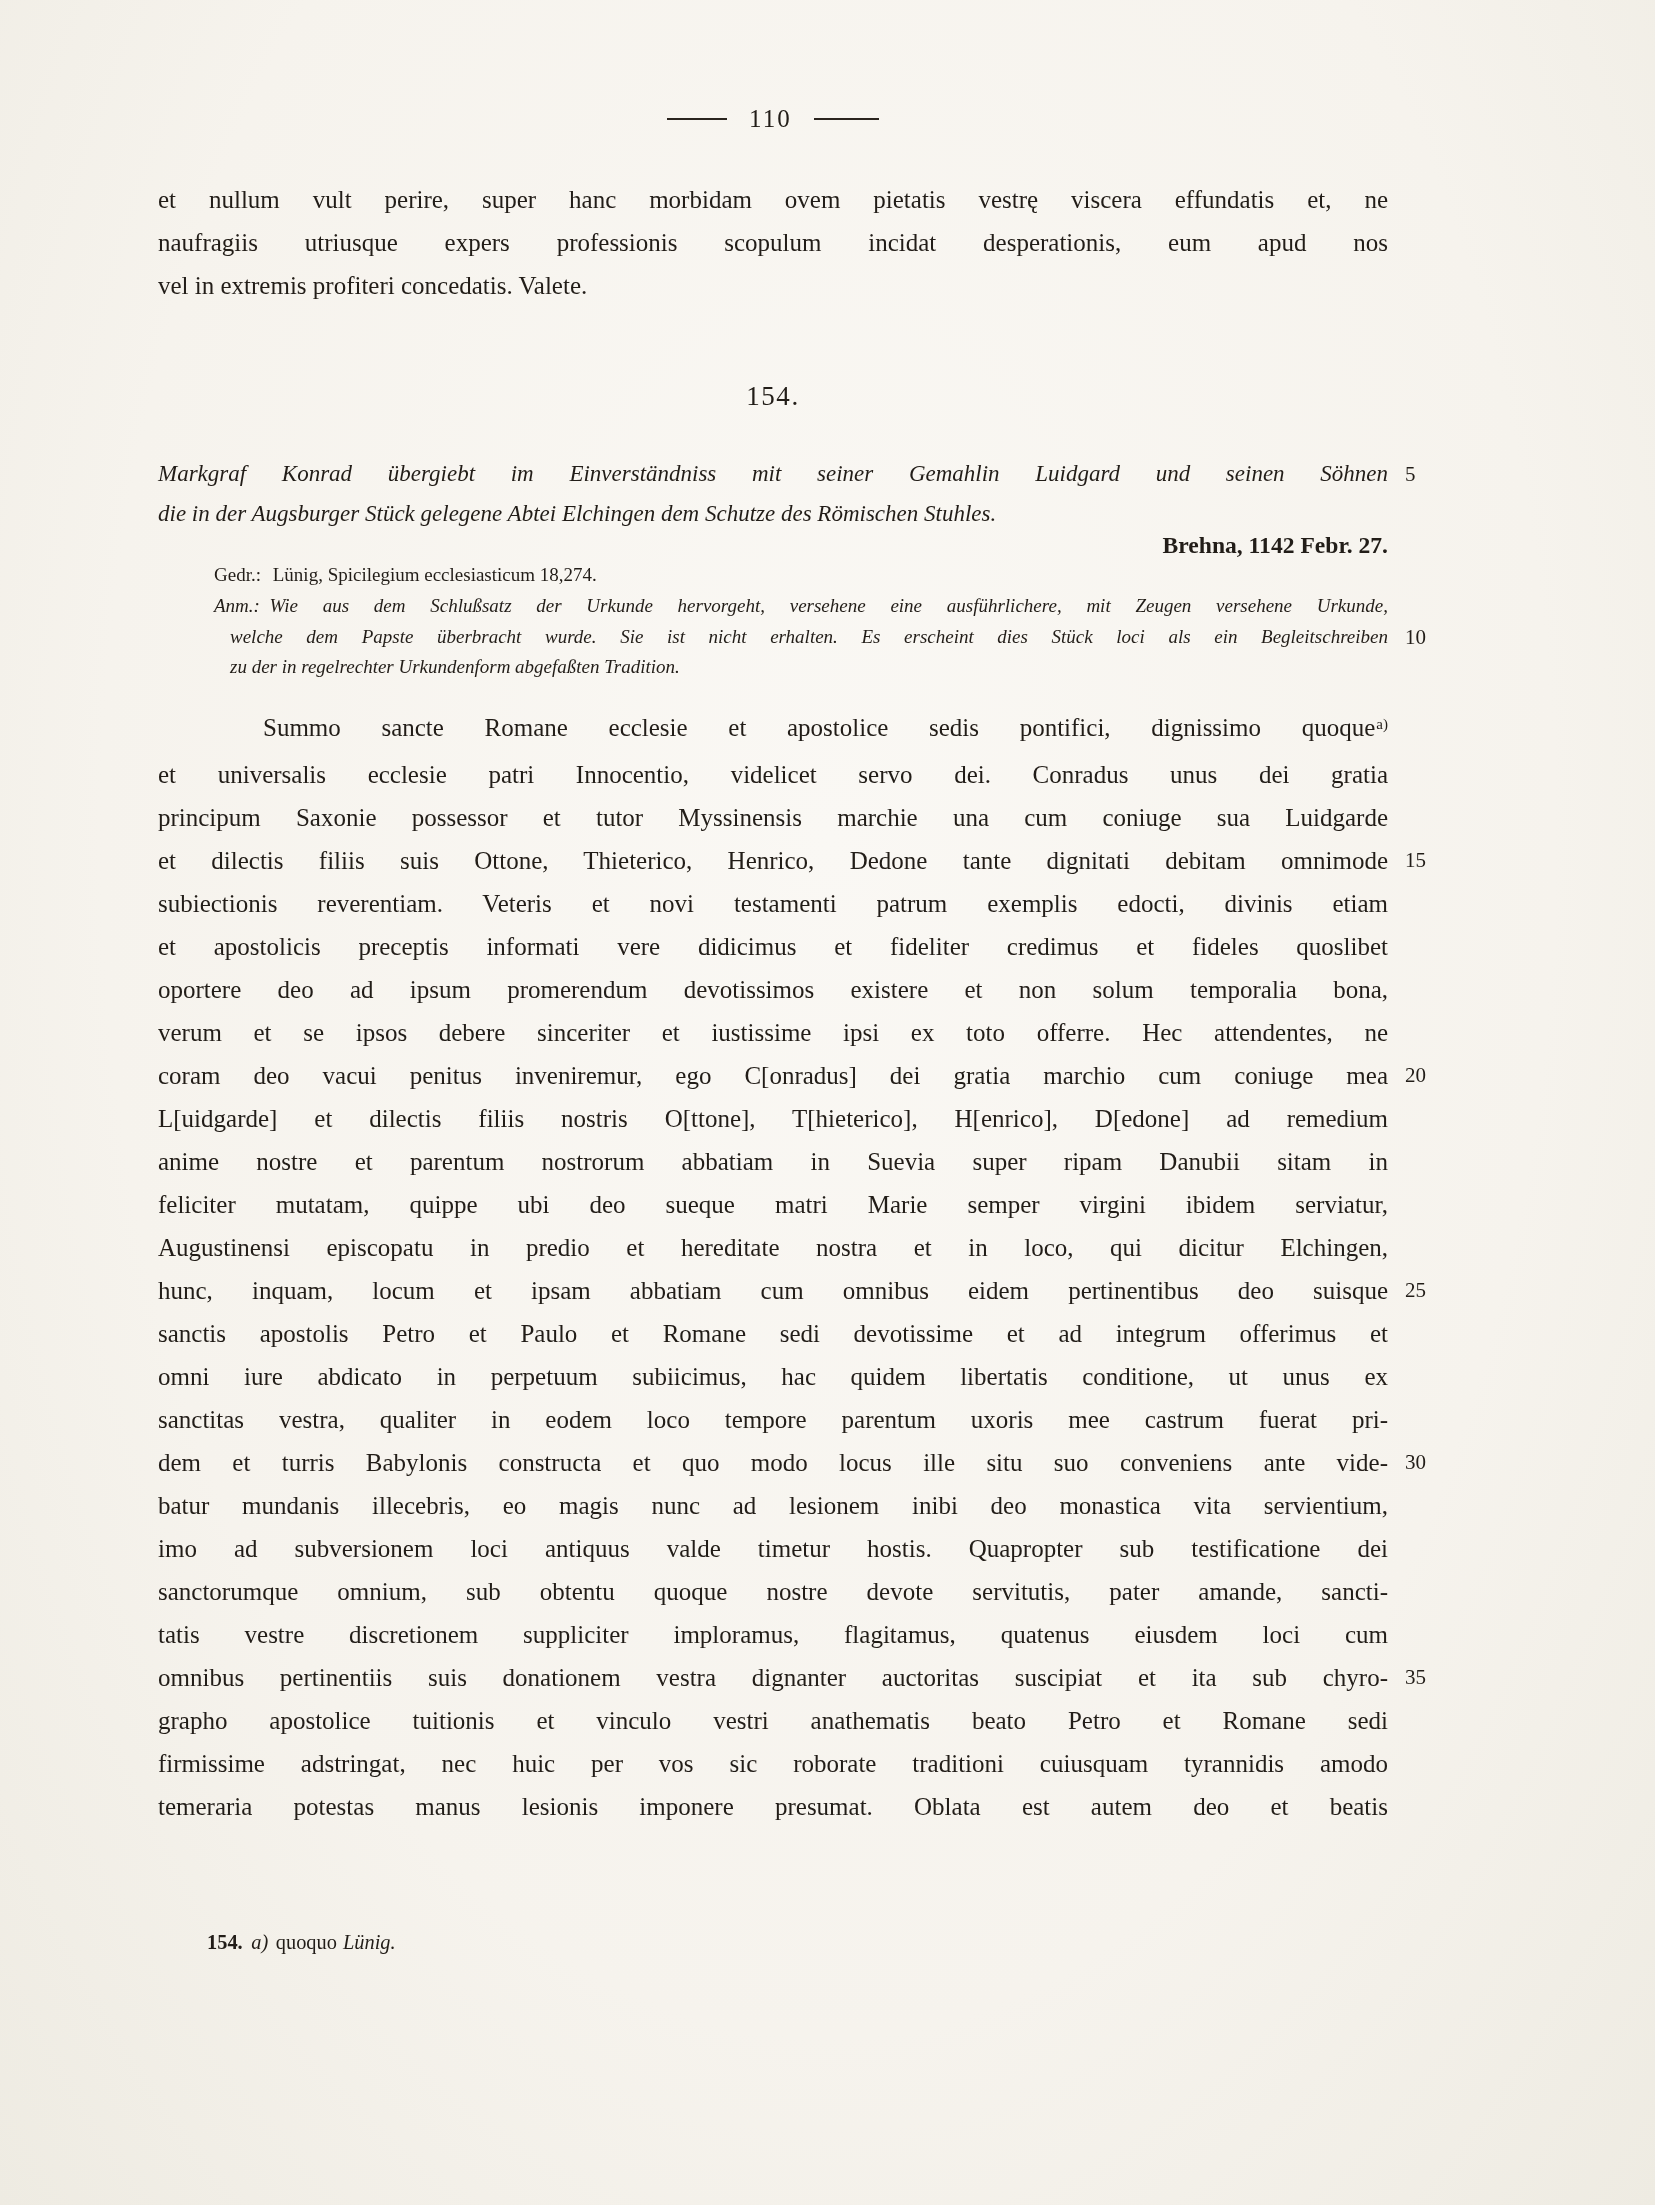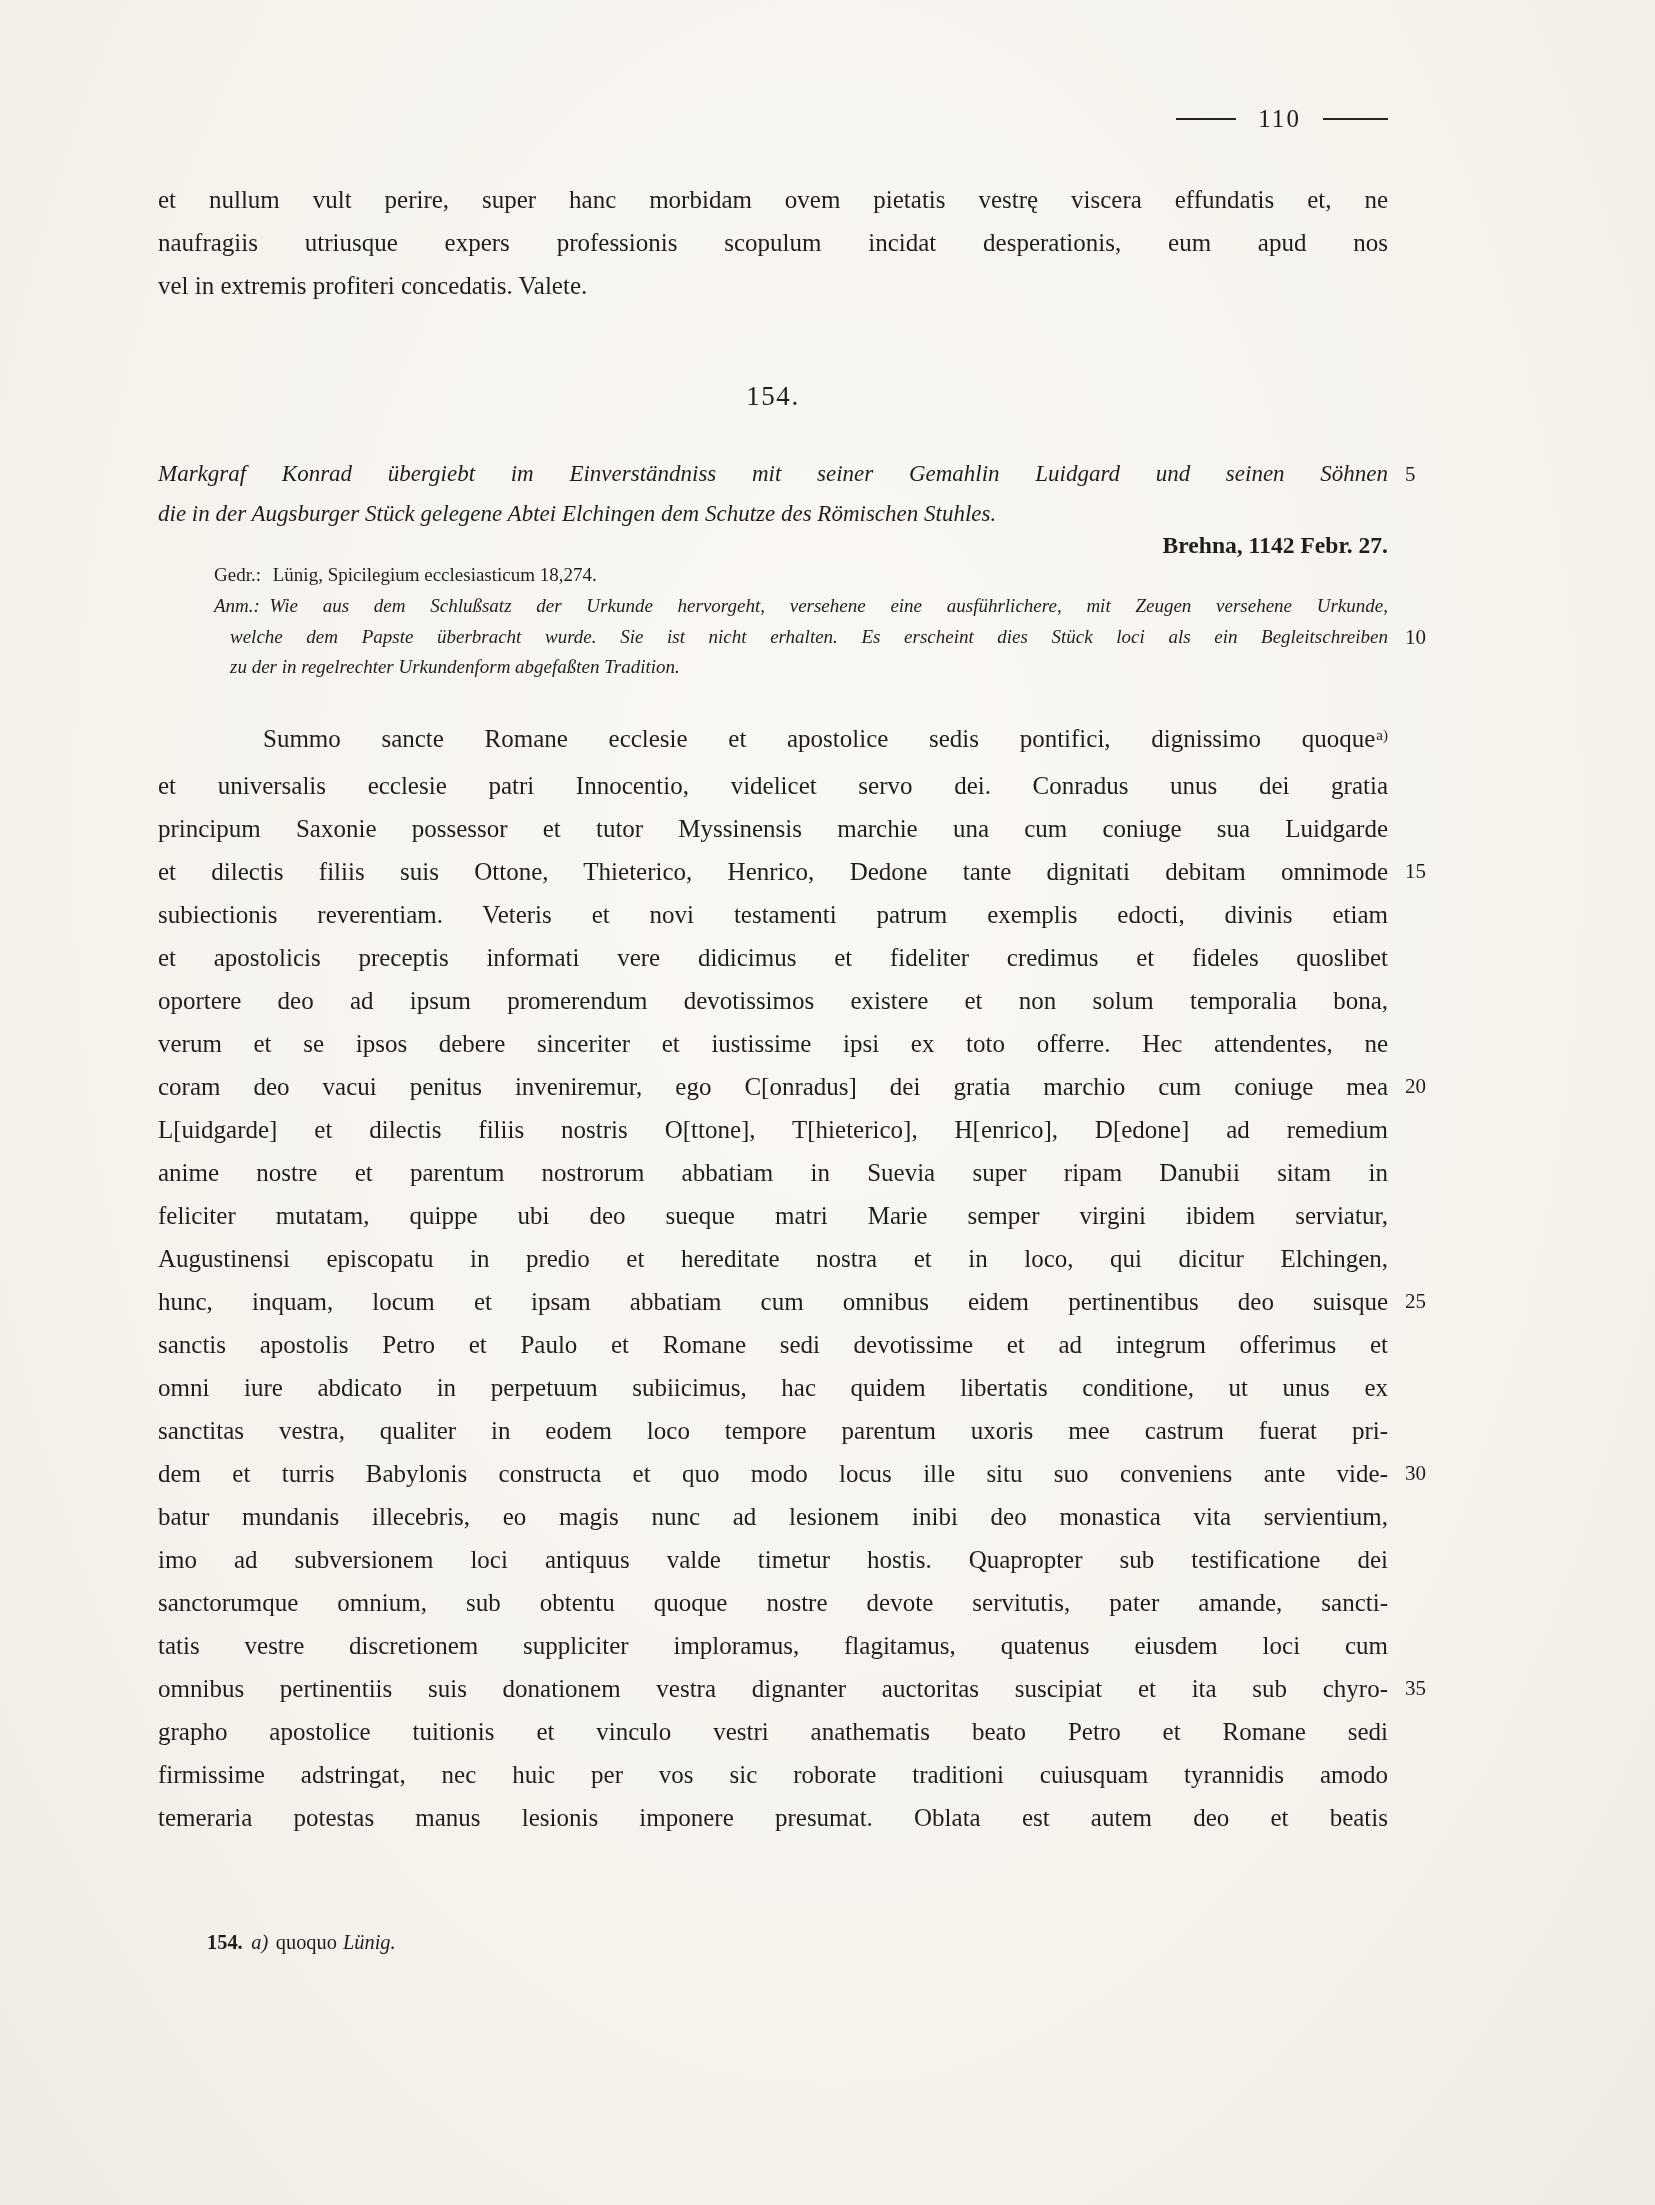--- a/index.html
+++ b/index.html
@@ -21,21 +21,21 @@
     width: 1230px;
     height: 100%;
   }
 
   
   .page-header {
     position: absolute;
     top: 105px;
     width: 100%;
     display: flex;
-    justify-content: flex-end;
+    justify-content: center;
     align-items: center;
     gap: 22px;
     font-size: 25px;
     letter-spacing: 2.1px;
   }
   .hrule { width: 60px; height: 2.7px; background: #2a241e; }
   .hrule.right { width: 65px; }
 
   
   .bline {
@@ -79,21 +79,21 @@
     line-height: 28px;
   }
   .gedr .g-label { margin-right: 11.8px; }
 
   .anm { position: absolute; top: 591px; width: 100%; font-style: italic; font-size: 19px; }
   .anm .bline { line-height: 30.5px; }
   .anm .a-first { margin-left: 56px; }
   .anm .a-cont  { margin-left: 72px; }
   .anm .a-label { margin-right: 9.6px; }
 
-  .body-block { position: absolute; top: 706px; width: 100%; font-size: 25px; margin-top: 11px; }
+  .body-block { position: absolute; top: 706px; width: 100%; font-size: 25px; }
   .body-block .bline { line-height: 43px; }
   .indent1 { padding-left: 105px; }
 
   sup.note {
     font-size: 0.60em;
     vertical-align: baseline;
     position: relative;
     top: -0.48em;
     margin-left: 1.1px;
   }

